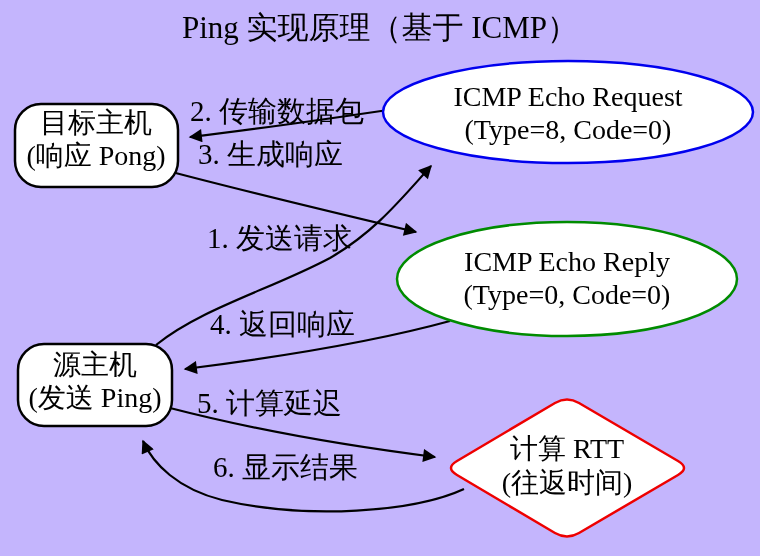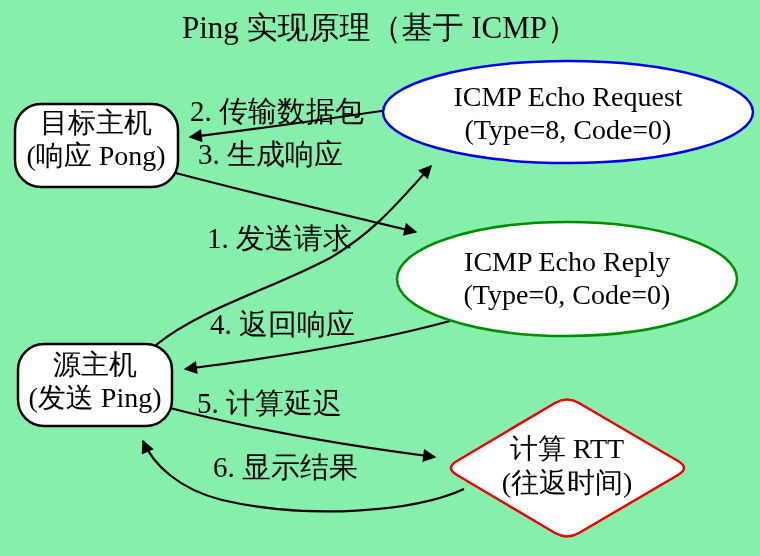--- a/index.html
+++ b/index.html
@@ -1,16 +1,16 @@
 <!DOCTYPE html>
 <html><head>
 <meta charset="utf-8">
 <style>
   html,body{margin:0;padding:0;background:#ffffff;}
-  .stage{width:760px;height:556px;position:relative;background:#86efac;overflow:hidden;text-decoration:underline;}
+  .stage{width:760px;height:556px;position:relative;background:#c4b5fd;overflow:hidden;text-decoration:underline;}
   svg{display:block;}
   text{fill:#000000;font-family:"Liberation Serif","DejaVu Serif",serif;}
   .title-text{font-size:31px;}
   .node-text{font-size:28px;text-anchor:middle;}
   .edge-label{font-size:29px;}
   .node-shape{fill:#ffffff;stroke-width:2.5;}
   .edge{fill:none;stroke:#000000;stroke-width:2.2;}
 </style>
 </head>
 <body>

